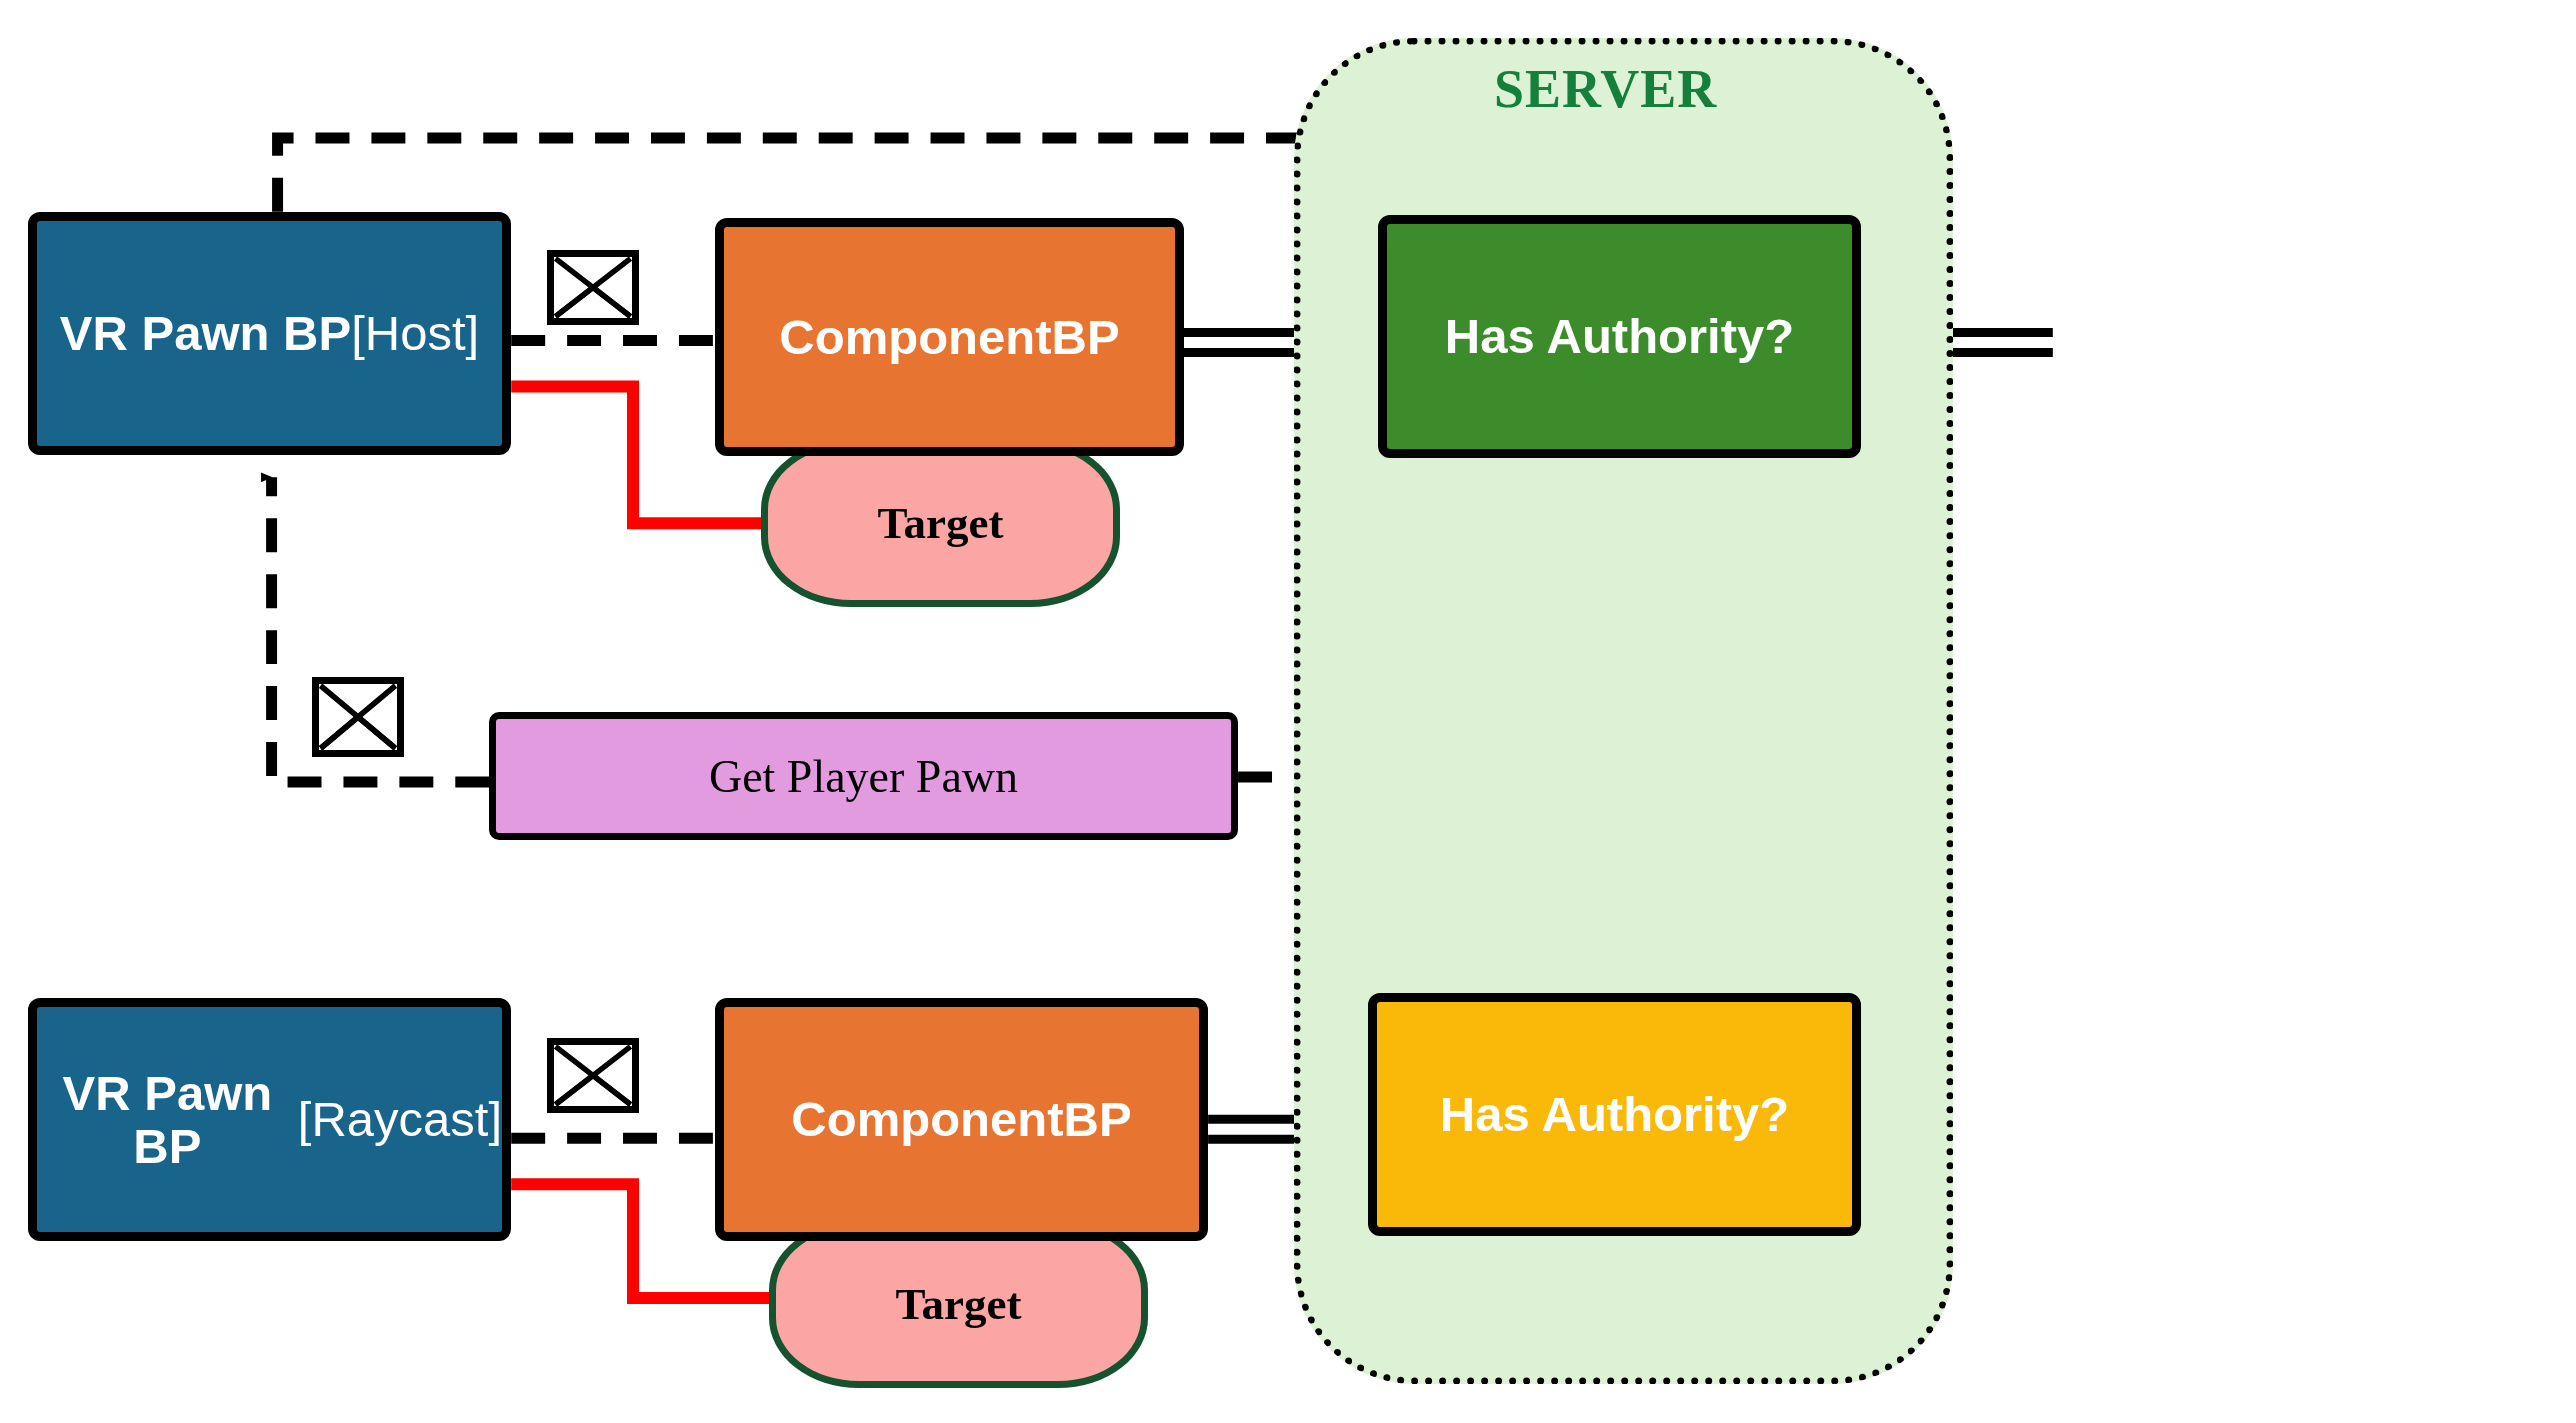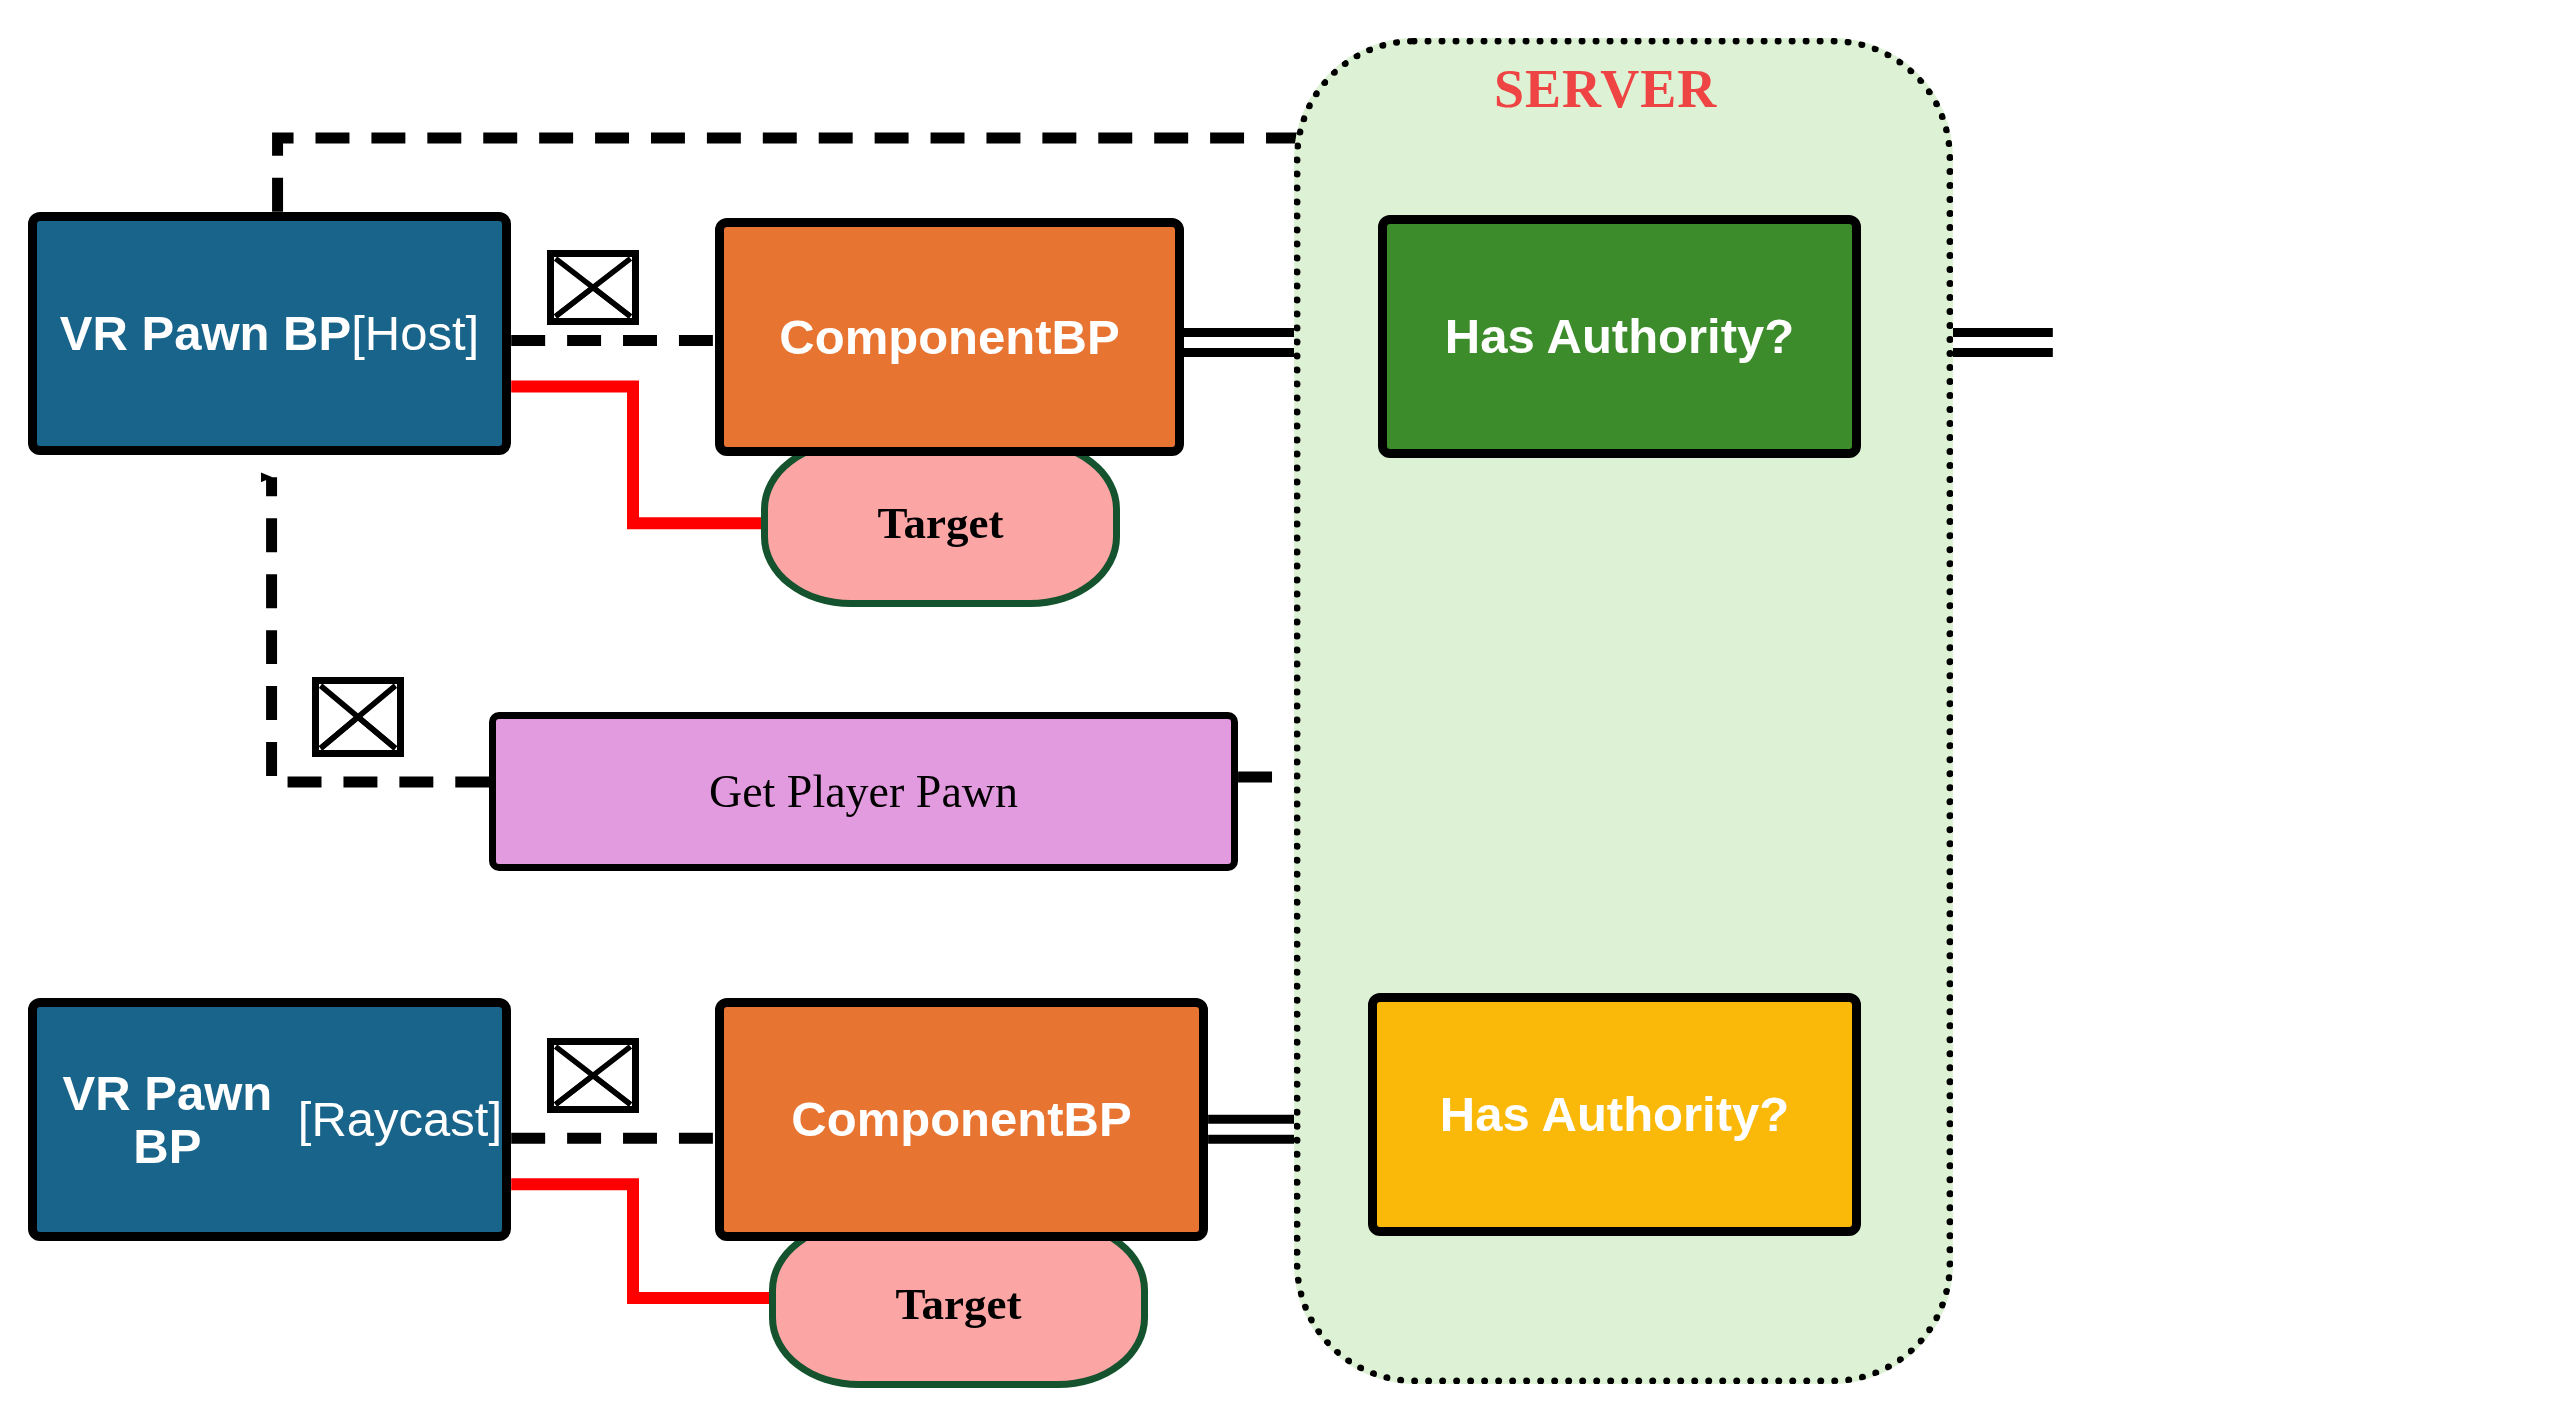--- a/index.html
+++ b/index.html
@@ -60,21 +60,21 @@
     position:absolute;
     box-sizing:border-box;
     background:#DDF2D4;
     border:7px dotted #000;
     border-radius:120px;
     z-index:1;
   }
   .server-label{
     position:absolute;
     font-family:"Liberation Serif",serif;
-    font-weight:bold;font-size:54px;color:#ef4444;
+    font-weight:bold;font-size:54px;color:#15803d;
     letter-spacing:1px;
     z-index:6;
   }
 
   
   .env{
     position:absolute;
     box-sizing:border-box;
     background:#ffffff;
     border:7px solid #000;
@@ -201,21 +201,21 @@
   </div>
 
 
   <div class="env" style="left:312px; top:677px; width:92px; height:80px;">
     <svg viewBox="0 0 100 80" preserveAspectRatio="none" aria-hidden="true">
       <path d="M2,2 L98,78 M98,2 L2,78" stroke="#000" stroke-width="7" fill="none"></path>
       <path d="M2,78 L50,40 L98,78" stroke="#000" stroke-width="7" fill="none"></path>
     </svg>
   </div>
 
-  <div class="getpawn" style="left:489px; top:712px; width:749px; height:159px;">
+  <div class="getpawn" style="left:489px; top:712px; width:749px; height:128px;">
     <span>Get Player Pawn</span>
   </div>
 
   <div class="node pawn" style="left:28px; top:998px; width:483px; height:243px;">
     <span class="l1">VR Pawn BP</span>
     <span class="l2">[Raycast]</span>
   </div>
 
   <div class="env" style="left:547px; top:1038px; width:92px; height:75px;">
     <svg viewBox="0 0 100 80" preserveAspectRatio="none" aria-hidden="true">

